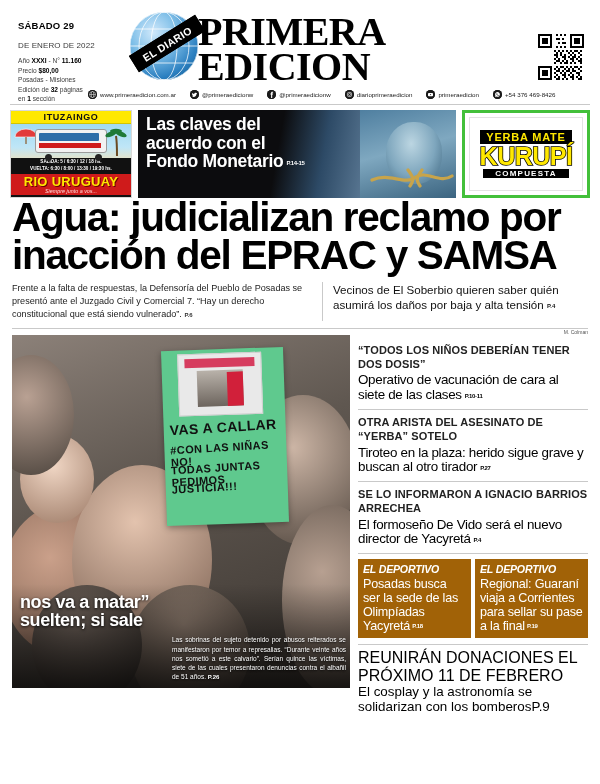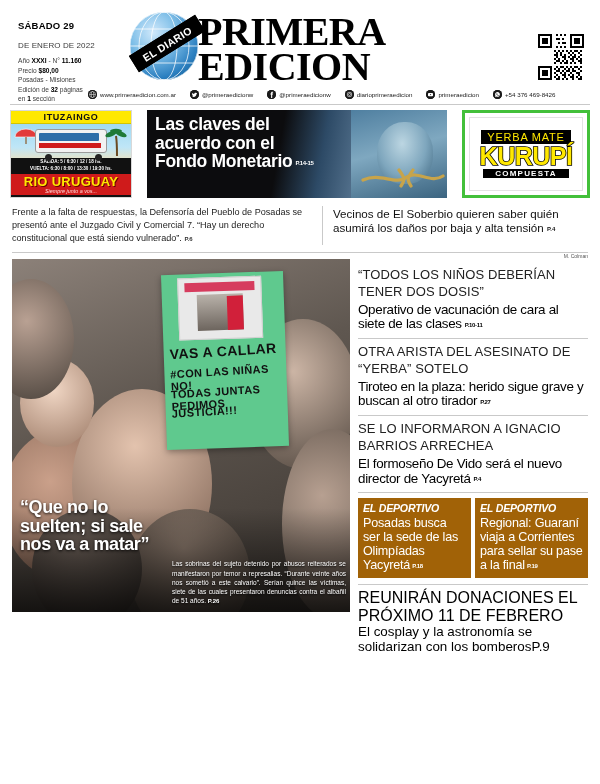--- a/index.html
+++ b/index.html
@@ -44,21 +44,21 @@
   
   .social { display:flex; align-items:center; gap: 14px; padding: 2px 0 5px 78px; }
   .social .s { display:flex; align-items:center; gap:3px; }
   .social .ic { width:9px; height:9px; border-radius:50%; background:#1a1a1a; display:inline-block;
      position:relative; flex:0 0 9px;}
   .social .ic svg { position:absolute; left:0; top:0; }
   .social .tx { font-size:6.2px; color:#222; white-space:nowrap; }
   .rule { height:1px; background:#c9c9c9; margin: 0 0 5px 0; }
 
   
-  .adrow { display:flex; gap: 15px; height: 88px; }
+  .adrow { display:flex; gap: 6px; height: 88px; }
   .ad-bus { width: 122px; border:1px solid #d8d8d8; position:relative; overflow:hidden;
     background: linear-gradient(#8fd4f0 0%, #bfe6f7 42%, #efe2bd 60%, #e4d3a6 100%); }
   .bus-top { background:#ffe800; text-align:center; font-weight:bold; font-size:9px; letter-spacing:.6px;
      border-bottom:1px solid #d4c400; padding:1px 0; color:#111;}
   .bus-img { position:relative; height:34px; }
   .bus-body { position:absolute; left:24px; top:5px; width:72px; height:24px; background:#f2f2f2;
      border:1px solid #9b9b9b; border-radius:3px; }
   .bus-body:before { content:""; position:absolute; left:3px; top:3px; width:60px; height:8px;
      background:#2d6ea8; border-radius:1px; }
   .bus-body:after { content:""; position:absolute; left:3px; top:13px; width:62px; height:5px;
@@ -82,21 +82,21 @@
   .fmi-face { position:absolute; right:14px; top:12px; width:56px; height:62px; border-radius:48% 48% 45% 45%;
     background: radial-gradient(ellipse at 45% 35%, #bcd6e2 0%, #7ea6bd 55%, #3e6680 100%); }
   .fmi-rope { position:absolute; right:2px; bottom:10px; width:84px; height:22px; }
   .fmi-txt { position:absolute; left:8px; top:5px; color:#fff; font-weight:bold;
     font-size:17.5px; line-height:1.06; letter-spacing:-.3px; }
   .fmi-txt .pg { font-size:6px; font-weight:bold; vertical-align: 2px; margin-left:3px; }
 
   .ad-yerba { width: 128px; border:3px solid #43c03a; background:#fff; position:relative; }
   .yerba-in { position:absolute; inset:4px; border:1px solid #e3e3e3; display:flex; flex-direction:column;
      align-items:center; justify-content:center; gap:1px; }
-  .y1 { background:#000; color:#ffe800; font-weight:normal; font-size:11px; letter-spacing:.8px;
+  .y1 { background:#000; color:#ffe800; font-weight:bold; font-size:11px; letter-spacing:.8px;
         padding:1px 6px; font-family:"Liberation Sans", sans-serif; }
   .y2 { color:#ffe800; font-weight:bold; font-size:25px; letter-spacing:-.5px; line-height:.95;
         font-family:"Liberation Sans", sans-serif;
         -webkit-text-stroke: 1.6px #000; paint-order: stroke fill; }
   .y3 { background:#000; color:#fff; font-weight:bold; font-size:8px; letter-spacing:1.2px; padding:0 12px; }
 
   
   .kicker { font-size: 11px; font-weight: bold; letter-spacing: .1px; color:#111; padding: 9px 2px 2px 2px;
      font-family:"Liberation Sans", sans-serif; }
   .headline { font-size: 40.5px; font-weight:bold; line-height:.94; letter-spacing:-1.3px; color:#000;
@@ -140,21 +140,21 @@
   .photo-quote { position:absolute; left:8px; bottom:58px; color:#fff; font-weight:bold;
      font-size:18px; line-height:1.03; letter-spacing:-.4px; text-shadow: 0 1px 3px rgba(0,0,0,.9); }
   .photo-cap { position:absolute; right:4px; bottom:6px; width:174px; color:#fff; font-size:6.5px;
      line-height:1.42; text-align:justify; text-shadow: 0 1px 2px rgba(0,0,0,.95); }
   .photo-cap .pg { font-weight:bold; font-size:6px; }
   .photo-dark { position:absolute; left:0; right:0; bottom:0; height:104px;
      background: linear-gradient(transparent, rgba(0,0,0,.72)); }
 
   
   .story { padding: 0 0 6px 0; }
-  .story .k { font-size: 13px; font-weight:normal; color:#222; letter-spacing:.1px; line-height:1.3;
+  .story .k { font-size: 11px; font-weight:bold; color:#222; letter-spacing:.1px; line-height:1.3;
      padding-bottom:2px; }
   .story .h { font-size: 13.4px; line-height:1.1; color:#000; letter-spacing:-.3px; }
   .story .h .pg { font-size:6px; font-weight:bold; vertical-align:1.5px; margin-left:3px; }
   .sep { height:1px; background:#c9c9c9; margin: 0 0 5px 0; }
 
   .sports { display:flex; gap:4px; margin-top:2px; }
   .sp { flex:1; background:#a16207; color:#fff; padding: 4px 5px 5px 5px; }
   .sp .b { font-style:italic; font-weight:bold; font-size:10.6px; letter-spacing:-.2px;
      padding-bottom:3px; }
   .sp .t { font-size:12.6px; line-height:1.1; letter-spacing:-.2px; }
@@ -364,20 +364,24 @@
 
     <div class="ad-yerba">
       <div class="yerba-in">
         <div class="y1">YERBA MATE</div>
         <div class="y2">KURUPÍ</div>
         <div class="y3">COMPUESTA</div>
       </div>
     </div>
   </div>
 
+  <div class="headline">
+    <span>Agua: judicializan reclamo por</span>
+    <span class="l2">inacción del EPRAC y SAMSA</span>
+  </div>
 
   <div class="lead-row">
     <div class="lead-left">
       <span>Frente a la falta de respuestas, la Defensoría del Pueblo de Posadas se presentó ante el Juzgado Civil y Comercial 7. “Hay un derecho constitucional que está siendo vulnerado”.</span>
       <span class="pg">P.6</span>
     </div>
     <div class="vline"></div>
     <div class="lead-right">
       <span>Vecinos de El Soberbio quieren saber quién asumirá los daños por baja y alta tensión</span>
       <span class="pg">P.4</span>
@@ -408,23 +412,22 @@
           </div>
           <div class="hw l1">VAS A CALLAR</div>
           <div class="hw l2">#CON LAS NIÑAS NO!</div>
           <div class="hw l3">TODAS JUNTAS PEDIMOS</div>
           <div class="hw l4">JUSTICIA!!!</div>
         </div>
 
         <div class="photo-dark"></div>
 
         <div class="photo-quote">
-          <div>“Que no lo</div>
+          <div>nos va a matar”</div>
           <div>suelten; si sale</div>
-          <div>nos va a matar”</div>
         </div>
 
         <div class="photo-cap">
           <span>Las sobrinas del sujeto detenido por abusos reiterados se manifestaron por temor a represalias. “Durante veinte años nos sometió a este calvario”. Serían quince las víctimas, siete de las cuales presentaron denuncias contra el albañil de 51 años.</span>
           <span class="pg">P.26</span>
         </div>
       </div>
     </div>
 
     <div class="col-right">

